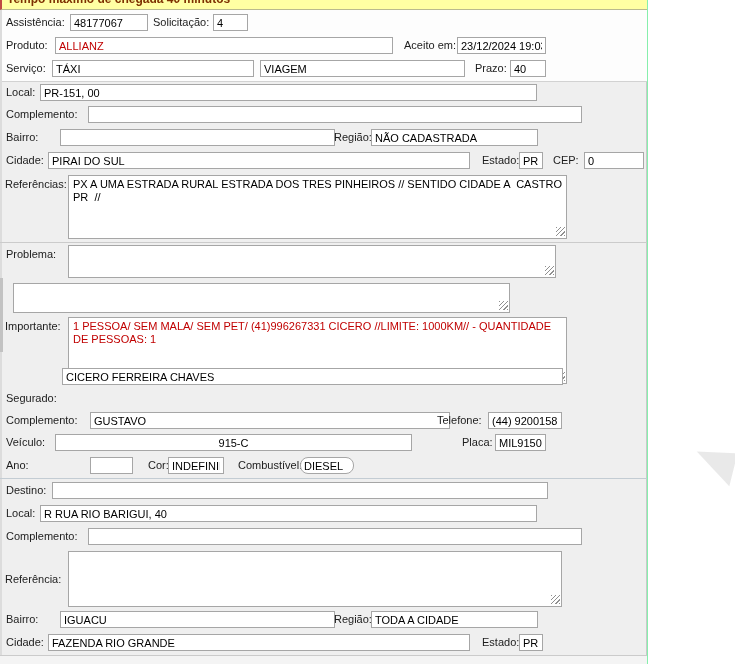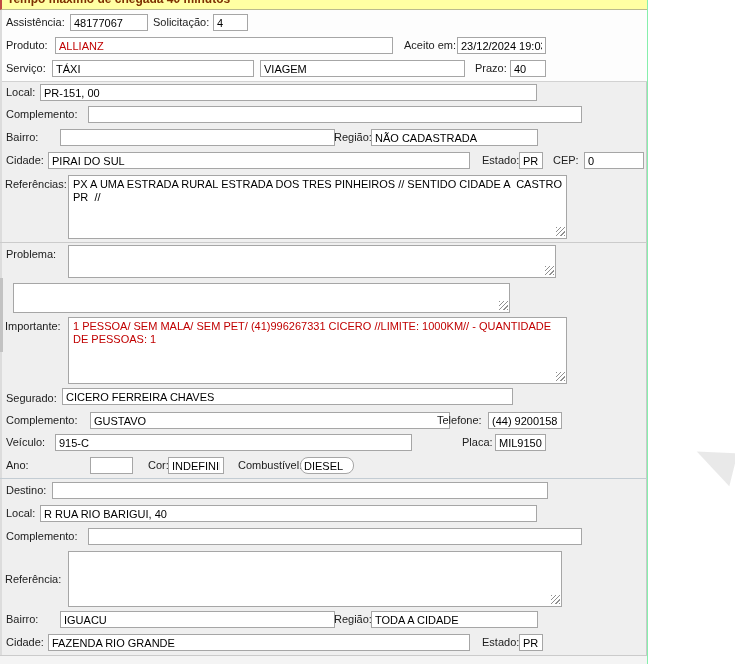--- a/index.html
+++ b/index.html
@@ -88,29 +88,29 @@
     <div class="grip" style="left:545px;top:266px"></div>
 
     <textarea class="fld" style="left: 13px; top: 283px; width: 497px; height: 30px;"></textarea>
     <div class="grip" style="left:499px;top:301px"></div>
 
     <span class="lbl" style="left:5px;top:320px">Importante:</span>
     <textarea class="fld red" style="left: 68px; top: 317px; width: 499px; height: 67px; color: rgb(192, 0, 0);">1 PESSOA/ SEM MALA/ SEM PET/ (41)996267331 CICERO //LIMITE: 1000KM// - QUANTIDADE DE PESSOAS: 1</textarea>
     <div class="grip" style="left:556px;top:372px"></div>
 
     <span class="lbl" style="left:6px;top:392px">Segurado:</span>
-    <input class="fld" style="left: 62px; top: 388px; width: 451px;" value="CICERO FERREIRA CHAVES">
+    <input class="fld" style="left: 62px; top: 368px; width: 501px;" value="CICERO FERREIRA CHAVES">
 
     <span class="lbl" style="left:6px;top:414px">Complemento:</span>
     <input class="fld" style="left: 68px; top: 412px; width: 360px; margin-left: 22px;" value="GUSTAVO">
     <span class="lbl" style="left:437px;top:414px">Telefone:</span>
     <input class="fld" style="left: 488px; top: 412px; width: 74px;" value="(44) 920015869">
 
     <span class="lbl" style="left:6px;top:436px">Veículo:</span>
-    <input class="fld" style="left: 55px; top: 434px; width: 357px;" value="915-C">
+    <input class="fld" style="left: 55px; top: 434px; width: 357px; text-align: center;" value="915-C">
     <span class="lbl" style="left:462px;top:436px">Placa:</span>
     <input class="fld" style="left: 495px; top: 434px; width: 51px;" value="MIL9150">
 
     <span class="lbl" style="left:6px;top:459px">Ano:</span>
     <input class="fld" style="left: 90px; top: 457px; width: 43px;" value="">
     <span class="lbl" style="left:148px;top:459px">Cor:</span>
     <input class="fld" style="left: 168px; top: 457px; width: 56px;" value="INDEFINIDA">
     <span class="lbl" style="left:238px;top:459px">Combustível:</span>
     <input class="fld" style="left: 300px; top: 457px; width: 54px; border-radius: 8px;" value="DIESEL">
 

